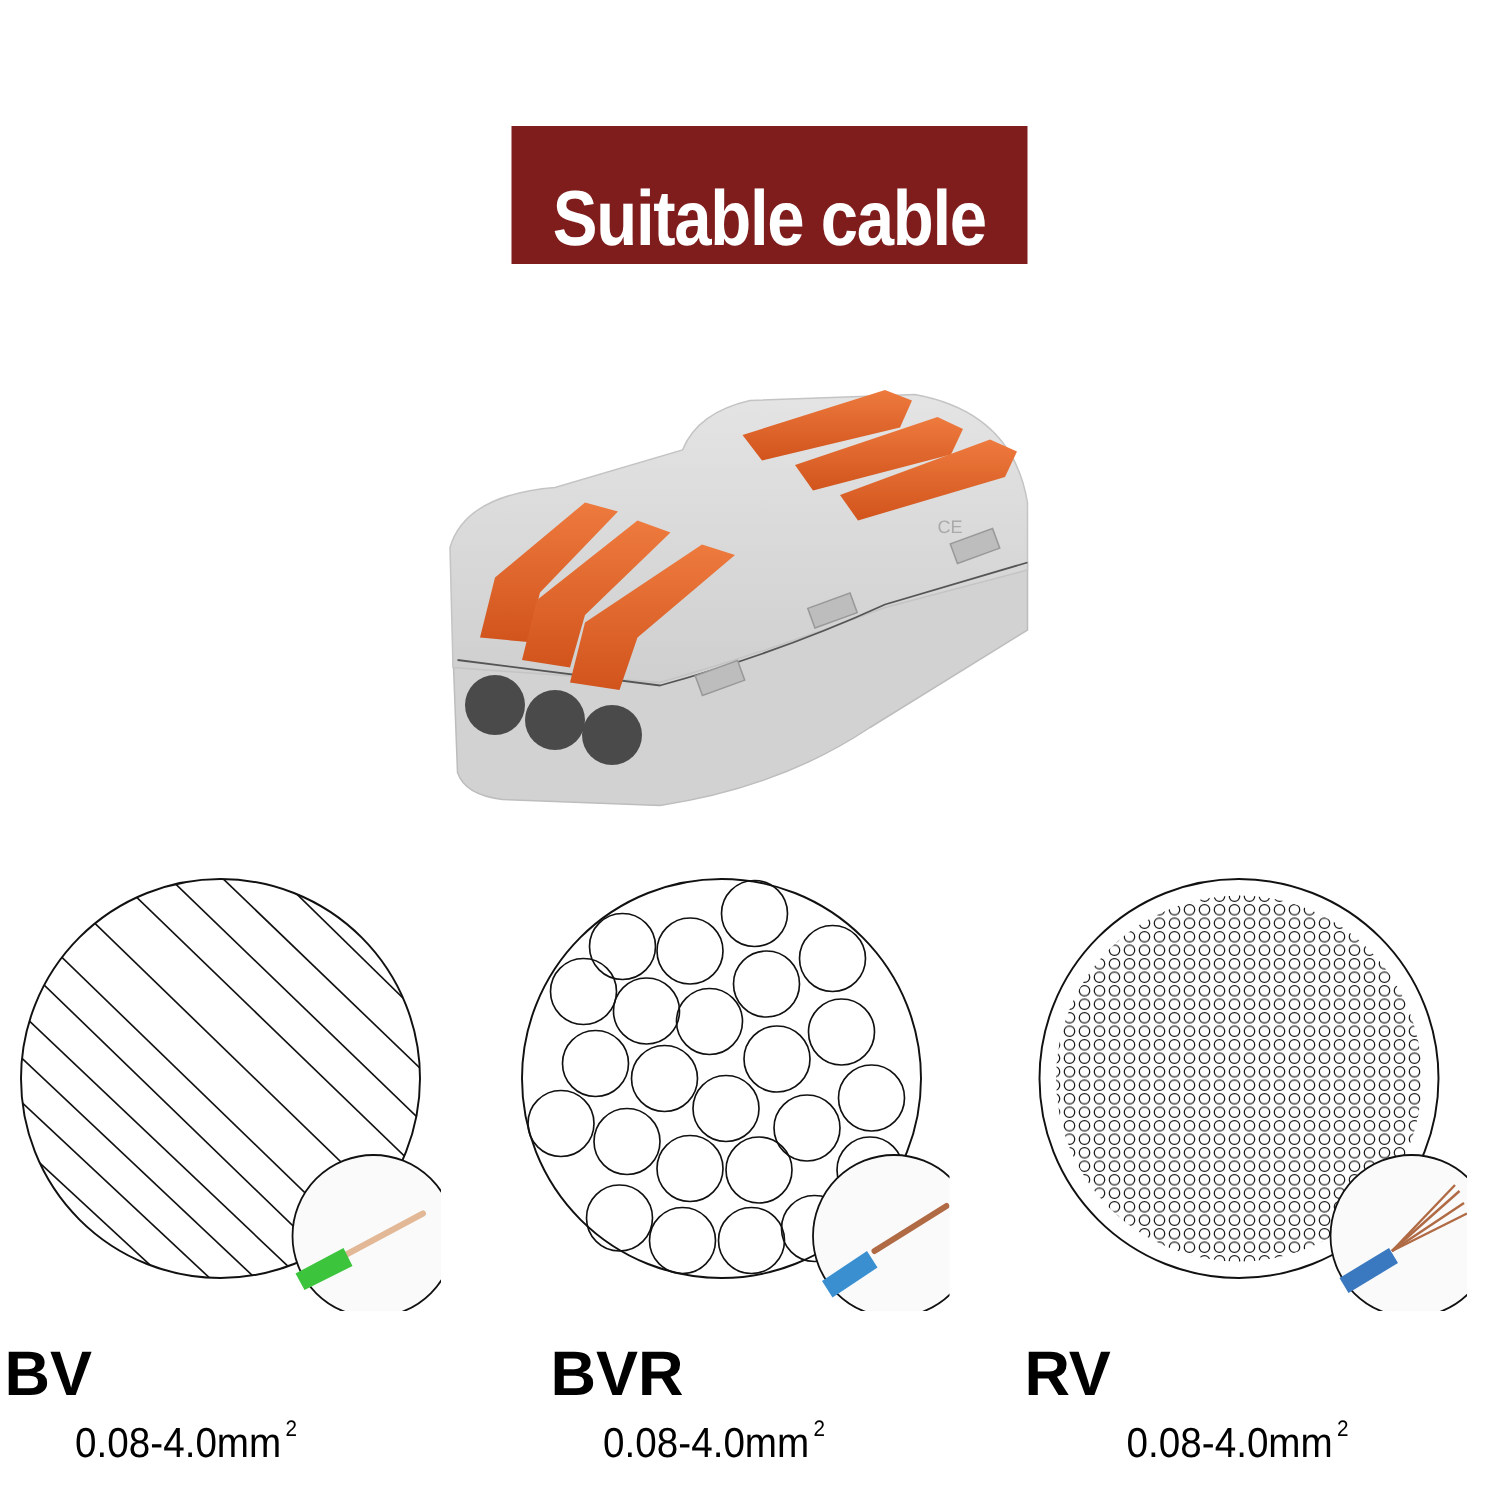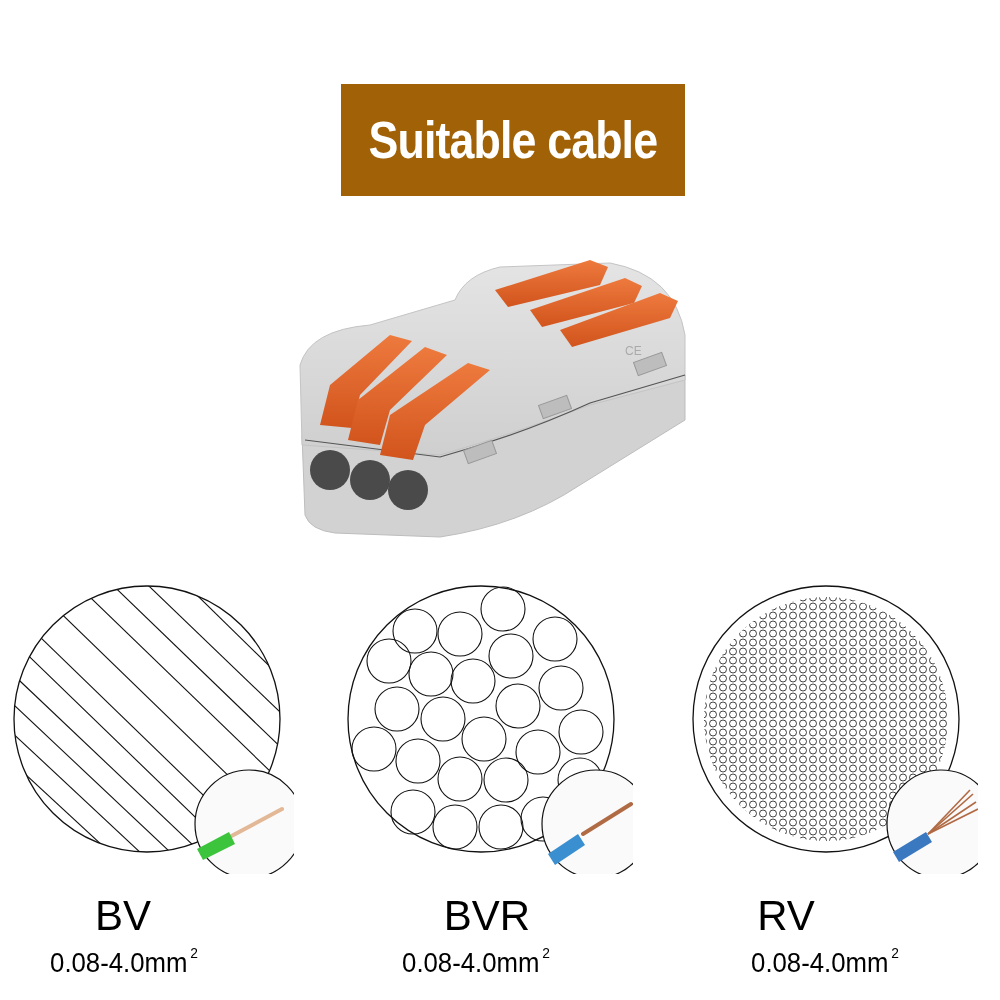--- a/index.html
+++ b/index.html
@@ -1,21 +1,21 @@
 <!DOCTYPE html>
 <html><head>
 <meta charset="utf-8">
 <style>
   html, body { margin:0; padding:0; background:#ffffff; }
   body { width:1000px; height:1000px; position:relative; overflow:hidden; font-family:"Liberation Sans", sans-serif; }
-  .banner { position:absolute; left:341px; top:84px; width:344px; height:112px; background:#a16207; display:flex; align-items:center; justify-content:center; }
+  .banner { position:absolute; left:341px; top:84px; width:344px; height:92px; background:#7f1d1d; display:flex; align-items:flex-end; justify-content:center; }
   .banner-text { color:#fff; font-family:"Liberation Sans", sans-serif; font-weight:bold; font-size:52px; letter-spacing:-1px; transform:scaleX(0.86); white-space:nowrap; }
   .product { position:absolute; left:290px; top:245px; width:400px; height:300px; }
   .panel { position:absolute; top:584px; width:290px; height:290px; }
-  .label-type { position:absolute; top:892px; font-weight:normal; font-size:42px; color:#000; text-align:center; width:240px; }
+  .label-type { position:absolute; top:892px; font-weight:bold; font-size:42px; color:#000; width:240px; }
   .label-range { position:absolute; top:944px; font-size:28px; color:#000; text-align:center; width:260px; transform:scaleX(0.92); }
   .label-range sup { font-size:15px; vertical-align:14px; margin-left:3px; }
 </style>
 </head>
 <body>
 
 <div class="banner">
   <span class="banner-text">Suitable cable</span>
 </div>
 
@@ -133,14 +133,14 @@
   </g>
   <path d="M205 268 L238 248 L244 258 L211 278 Z" fill="#3a78c0"></path>
 </svg>
 
 <div class="label-type" style="left:3px;">BV</div>
 <div class="label-range" style="left:-6px;"><span>0.08-4.0mm</span><sup>2</sup></div>
 
 <div class="label-type" style="left:367px;">BVR</div>
 <div class="label-range" style="left:346px;"><span>0.08-4.0mm</span><sup>2</sup></div>
 
-<div class="label-type" style="left:666px;">RV</div>
+<div class="label-type" style="left:683px;">RV</div>
 <div class="label-range" style="left:695px;"><span>0.08-4.0mm</span><sup>2</sup></div>
 
 </body></html>

